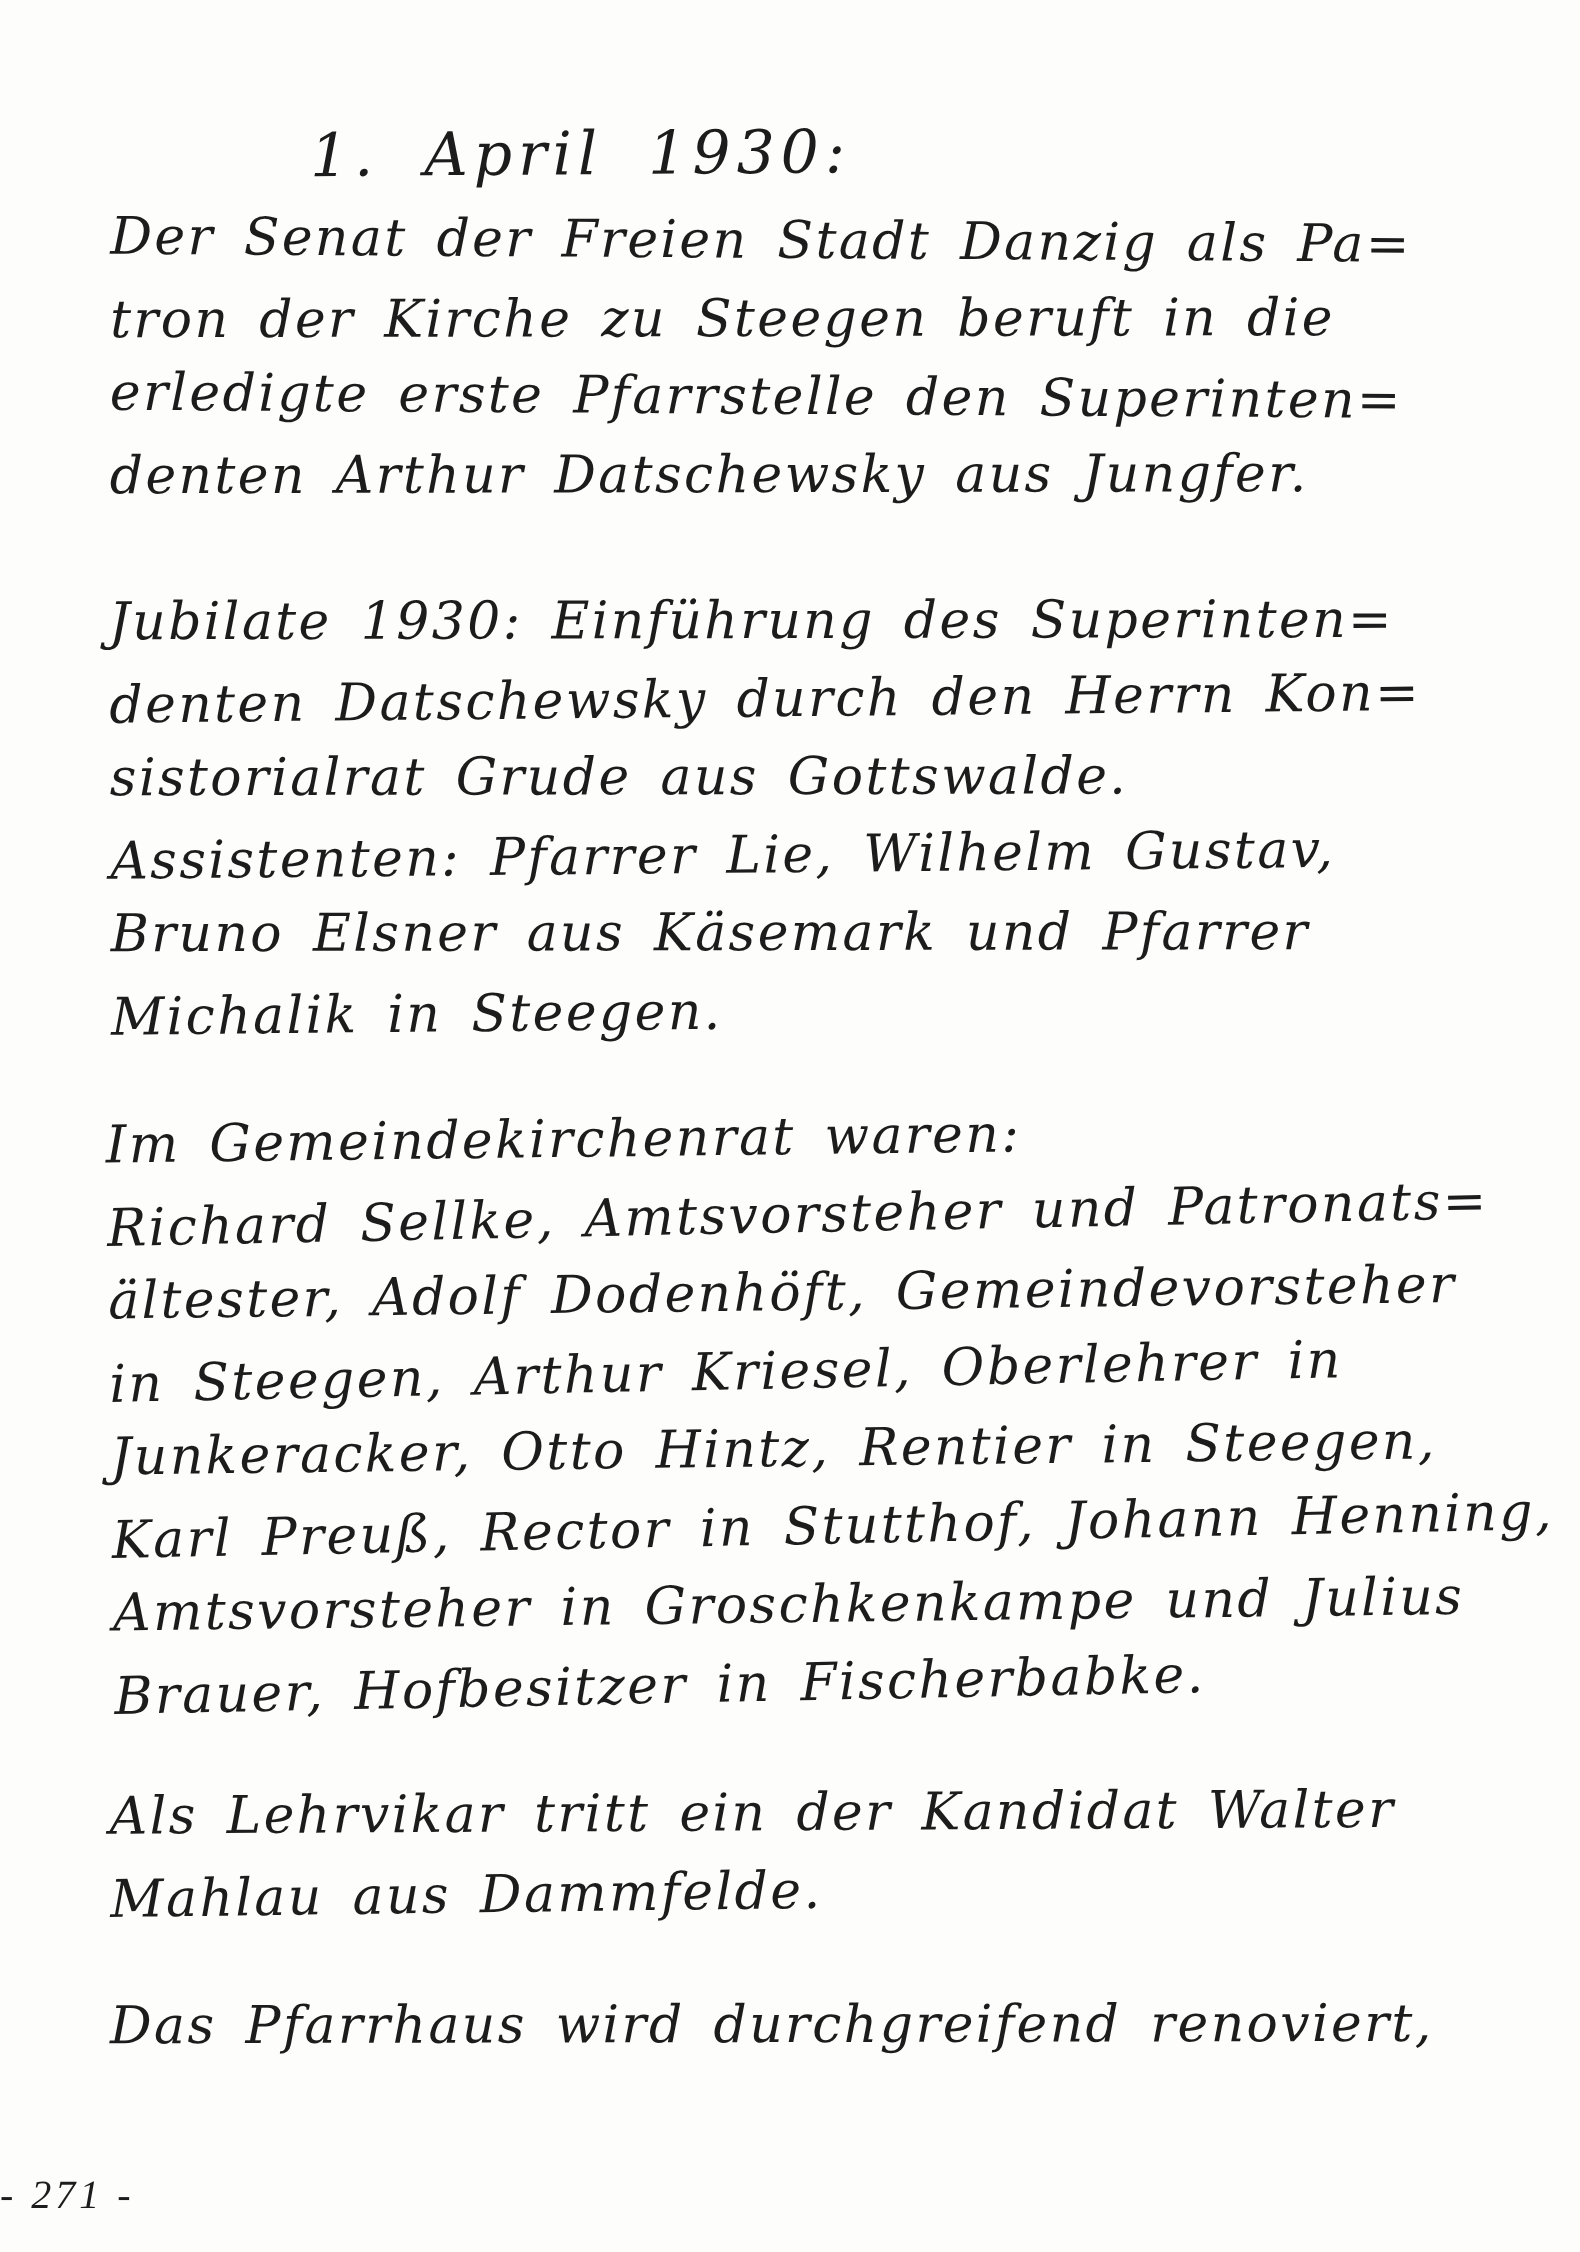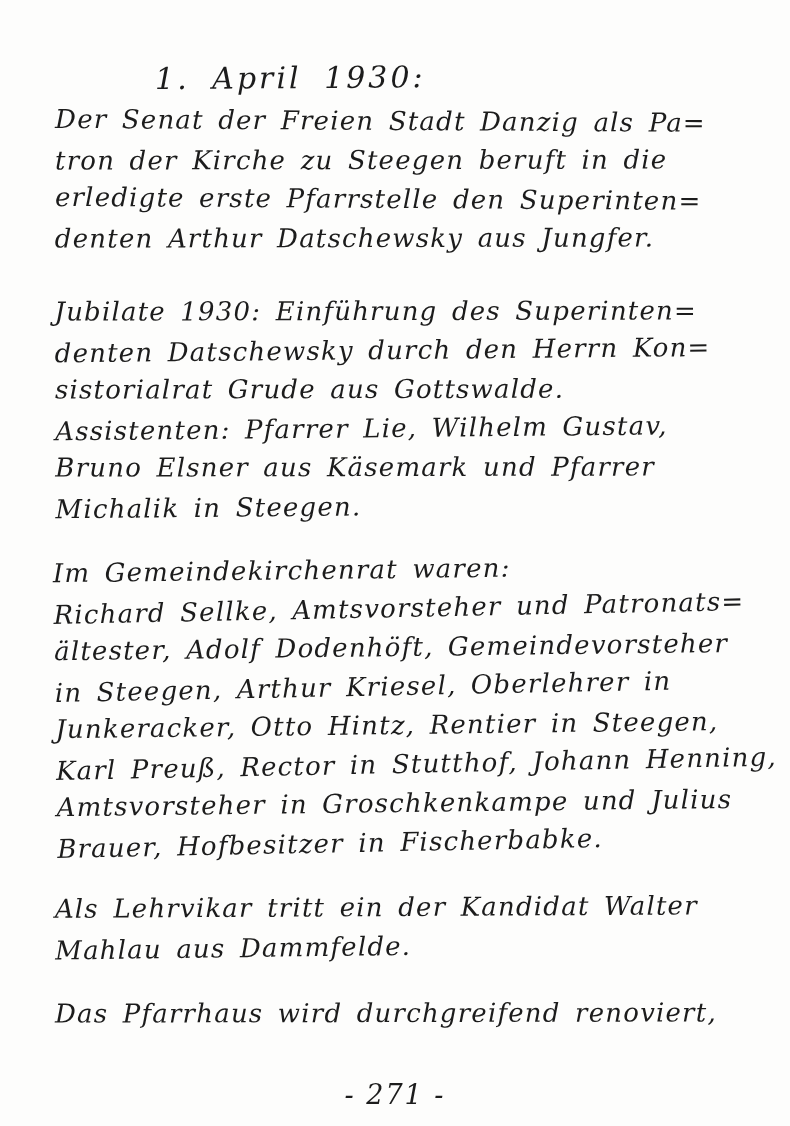--- a/index.html
+++ b/index.html
@@ -47,23 +47,24 @@
   .line {
     min-height: 39px;
   }
   .line:nth-child(even) { transform: rotate(-0.25deg); }
   .line:nth-child(odd)  { transform: rotate(0.2deg); }
   .page-number {
     position: absolute;
     left: 0;
     right: 0;
     bottom: 16px;
-    text-align: center;
-    font-size: 27px;
+    text-align: left;
+    font-size: 20px;
     letter-spacing: 2px;
+    font-family: Liberation Serif, serif;
   }
 </style>
 </head>
 <body>
 
 <div class="page">
 
   <div class="handwriting heading">1. April 1930:</div>
 
   <div class="handwriting para p1">

